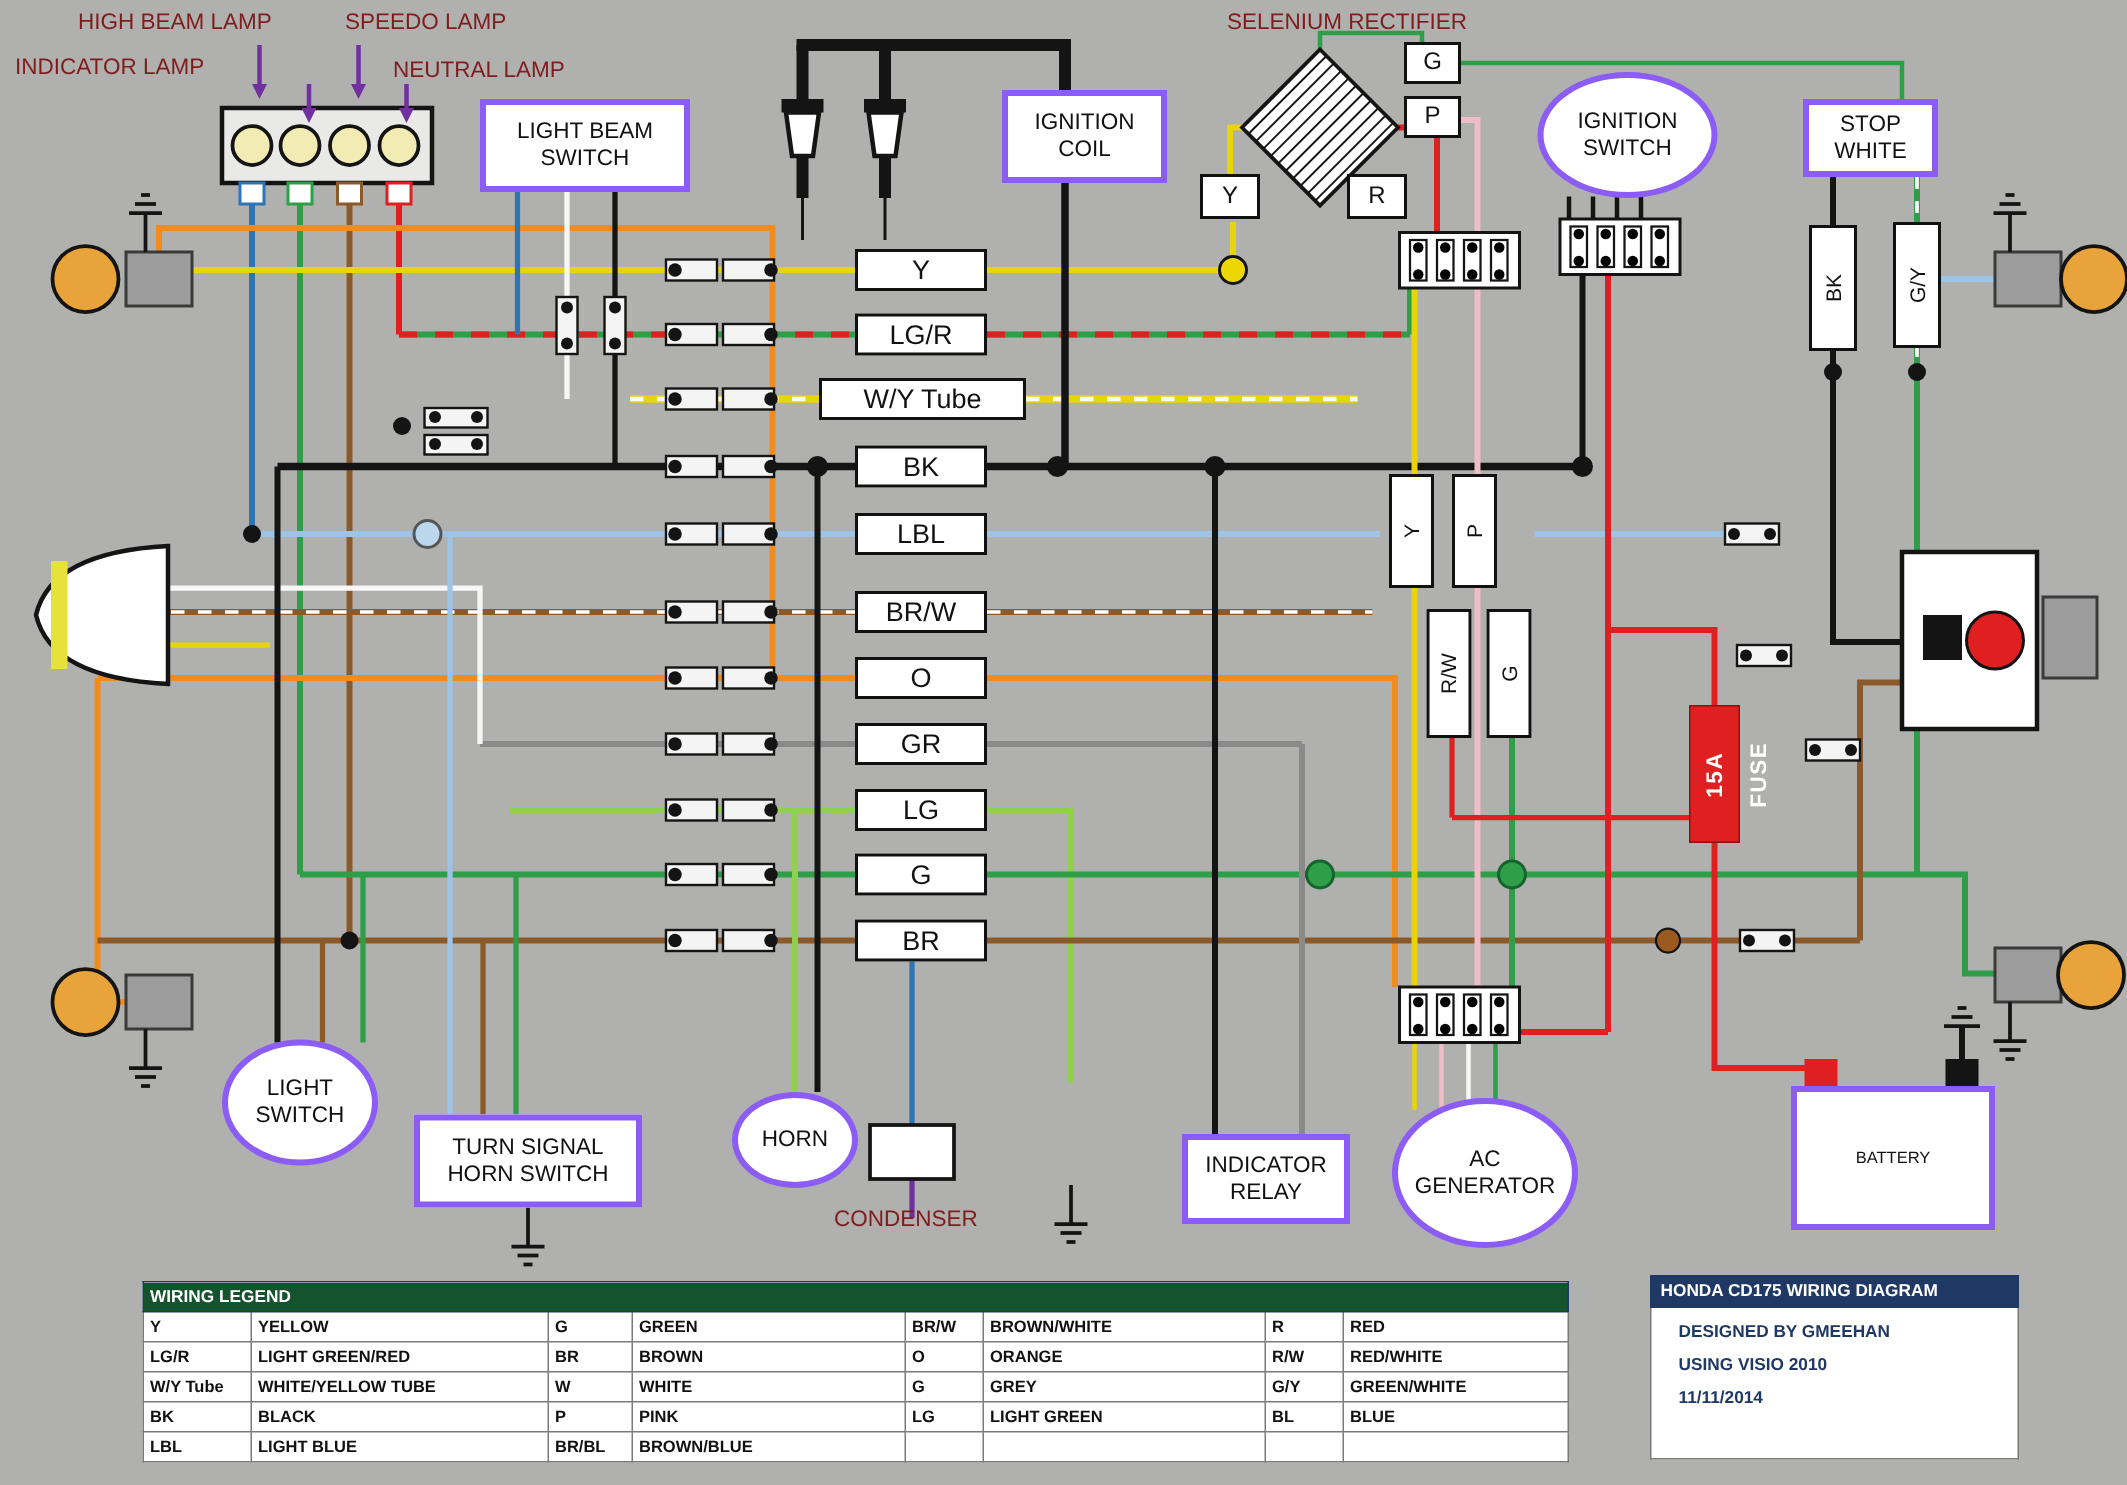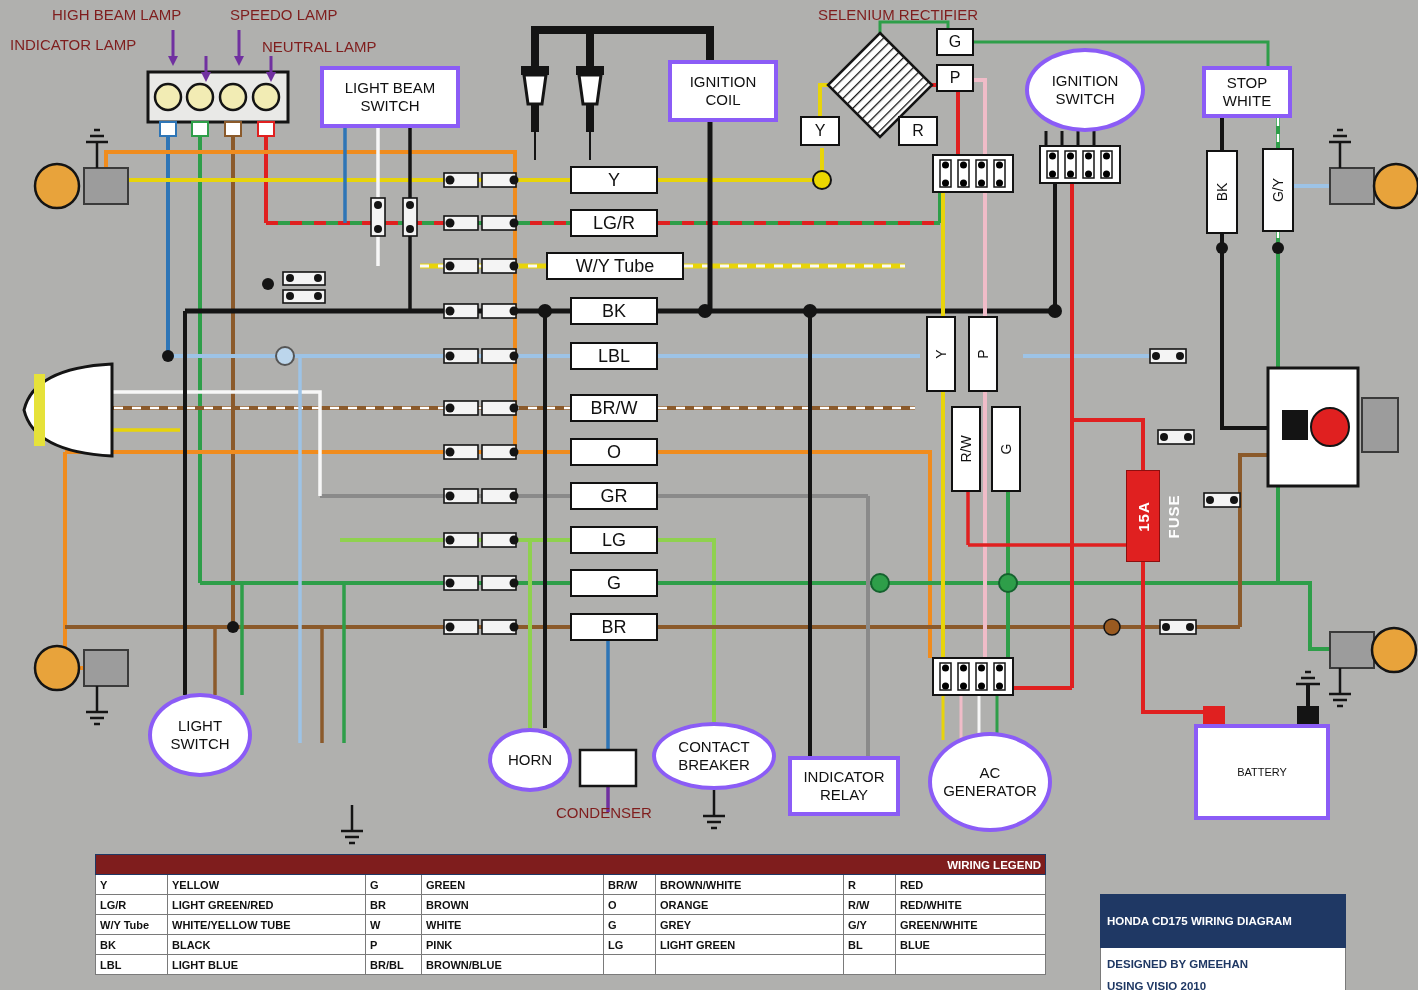--- a/index.html
+++ b/index.html
@@ -15,25 +15,25 @@
   .tag{background:#fff;border:2px solid #111;display:flex;align-items:center;justify-content:center;
        font-size:16px;box-sizing:border-box;}
   .vtag{background:#fff;border:2px solid #111;display:flex;align-items:center;justify-content:center;box-sizing:border-box;}
   .vtag span{transform:rotate(-90deg);font-size:14px;white-space:nowrap;}
   .fusebox{background:#e02020;border:1px solid #8d0f0f;display:flex;align-items:center;justify-content:center;box-sizing:border-box;}
   .fusebox span, .fuseword span{transform:rotate(-90deg);color:#fff;font-weight:bold;font-size:15px;white-space:nowrap;letter-spacing:1px;}
   .fuseword{display:flex;align-items:center;justify-content:center;}
   table.legend{border-collapse:collapse;background:#fff;table-layout:fixed;}
   table.legend td{border:1px solid #7a7a7a;font-size:11px;font-weight:bold;padding:0 4px;height:19px;
        overflow:hidden;white-space:nowrap;color:#111;}
-  table.legend tr.lhead td{background:#7f1d1d;color:#fff;font-size:11.5px;border:1px solid #1f3864;text-align:right;}
+  table.legend tr.lhead td{background:#14532d;color:#fff;font-size:11.5px;border:1px solid #1f3864;}
   .tblock{width:246px;box-sizing:border-box;}
-  .tblock .thead{background:#1f3864;color:#fff;font-weight:bold;font-size:11.5px;padding:20px 6px;border:1px solid #1f3864;margin-top:44px;}
+  .tblock .thead{background:#1f3864;color:#fff;font-weight:bold;font-size:11.5px;padding:4px 6px;border:1px solid #1f3864;}
   .tblock .tbody{background:#fff;border:1px solid #7a7a7a;border-top:none;padding:6px 6px 10px 6px;height:84px;}
-  .tblock .tline{color:#1f3864;font-weight:bold;font-size:11.5px;margin:4px 0 10px 0;}
+  .tblock .tline{color:#1f3864;font-weight:bold;font-size:11.5px;margin:4px 0 10px 12px;}
 </style>
 </head>
 <body>
 
 <div class="stage">
 
   <svg class="abs" style="left:0;top:0" width="1418" height="990" viewBox="0 0 1418 990">
     <defs>
       <pattern id="hatch" width="7" height="7" patternUnits="userSpaceOnUse" patternTransform="rotate(45)">
         <rect width="7" height="7" fill="#fff"></rect>
@@ -413,22 +413,22 @@
   <div class="abs lbl" style="left:230px;top:6px">SPEEDO LAMP</div>
   <div class="abs lbl" style="left:262px;top:38px">NEUTRAL LAMP</div>
   <div class="abs lbl" style="left:818px;top:6px">SELENIUM RECTIFIER</div>
   <div class="abs lbl" style="left:556px;top:804px">CONDENSER</div>
 
   <div class="abs box" style="left:320px;top:66px;width:140px;height:62px">LIGHT BEAM SWITCH</div>
   <div class="abs box ellipse" style="left:1025px;top:48px;width:120px;height:84px">IGNITION SWITCH</div>
   <div class="abs box" style="left:668px;top:60px;width:110px;height:62px">IGNITION COIL</div>
   <div class="abs box" style="left:1202px;top:66px;width:90px;height:52px">STOP WHITE</div>
   <div class="abs box ellipse" style="left:148px;top:693px;width:104px;height:84px">LIGHT SWITCH</div>
+  <div class="abs box" style="left:276px;top:743px;width:152px;height:62px">TURN SIGNAL HORN SWITCH</div>
   <div class="abs box ellipse" style="left:488px;top:728px;width:84px;height:64px">HORN</div>
-  <div class="abs box ellipse" style="left:652px;top:722px;width:124px;height:68px">CONTACT BREAKER</div>
   <div class="abs box ellipse" style="left:928px;top:732px;width:124px;height:100px">AC GENERATOR</div>
   <div class="abs box" style="left:788px;top:756px;width:112px;height:60px">INDICATOR RELAY</div>
   <div class="abs box" style="left:1194px;top:724px;width:136px;height:96px;font-size:11px">BATTERY</div>
 
   <div class="abs wirelabel" style="left:570px;top:166px;width:88px;height:28px">Y</div>
   <div class="abs wirelabel" style="left:570px;top:209px;width:88px;height:28px">LG/R</div>
   <div class="abs wirelabel" style="left:546px;top:252px;width:138px;height:28px">W/Y Tube</div>
   <div class="abs wirelabel" style="left:570px;top:297px;width:88px;height:28px">BK</div>
   <div class="abs wirelabel" style="left:570px;top:342px;width:88px;height:28px">LBL</div>
   <div class="abs wirelabel" style="left:570px;top:394px;width:88px;height:28px">BR/W</div>

